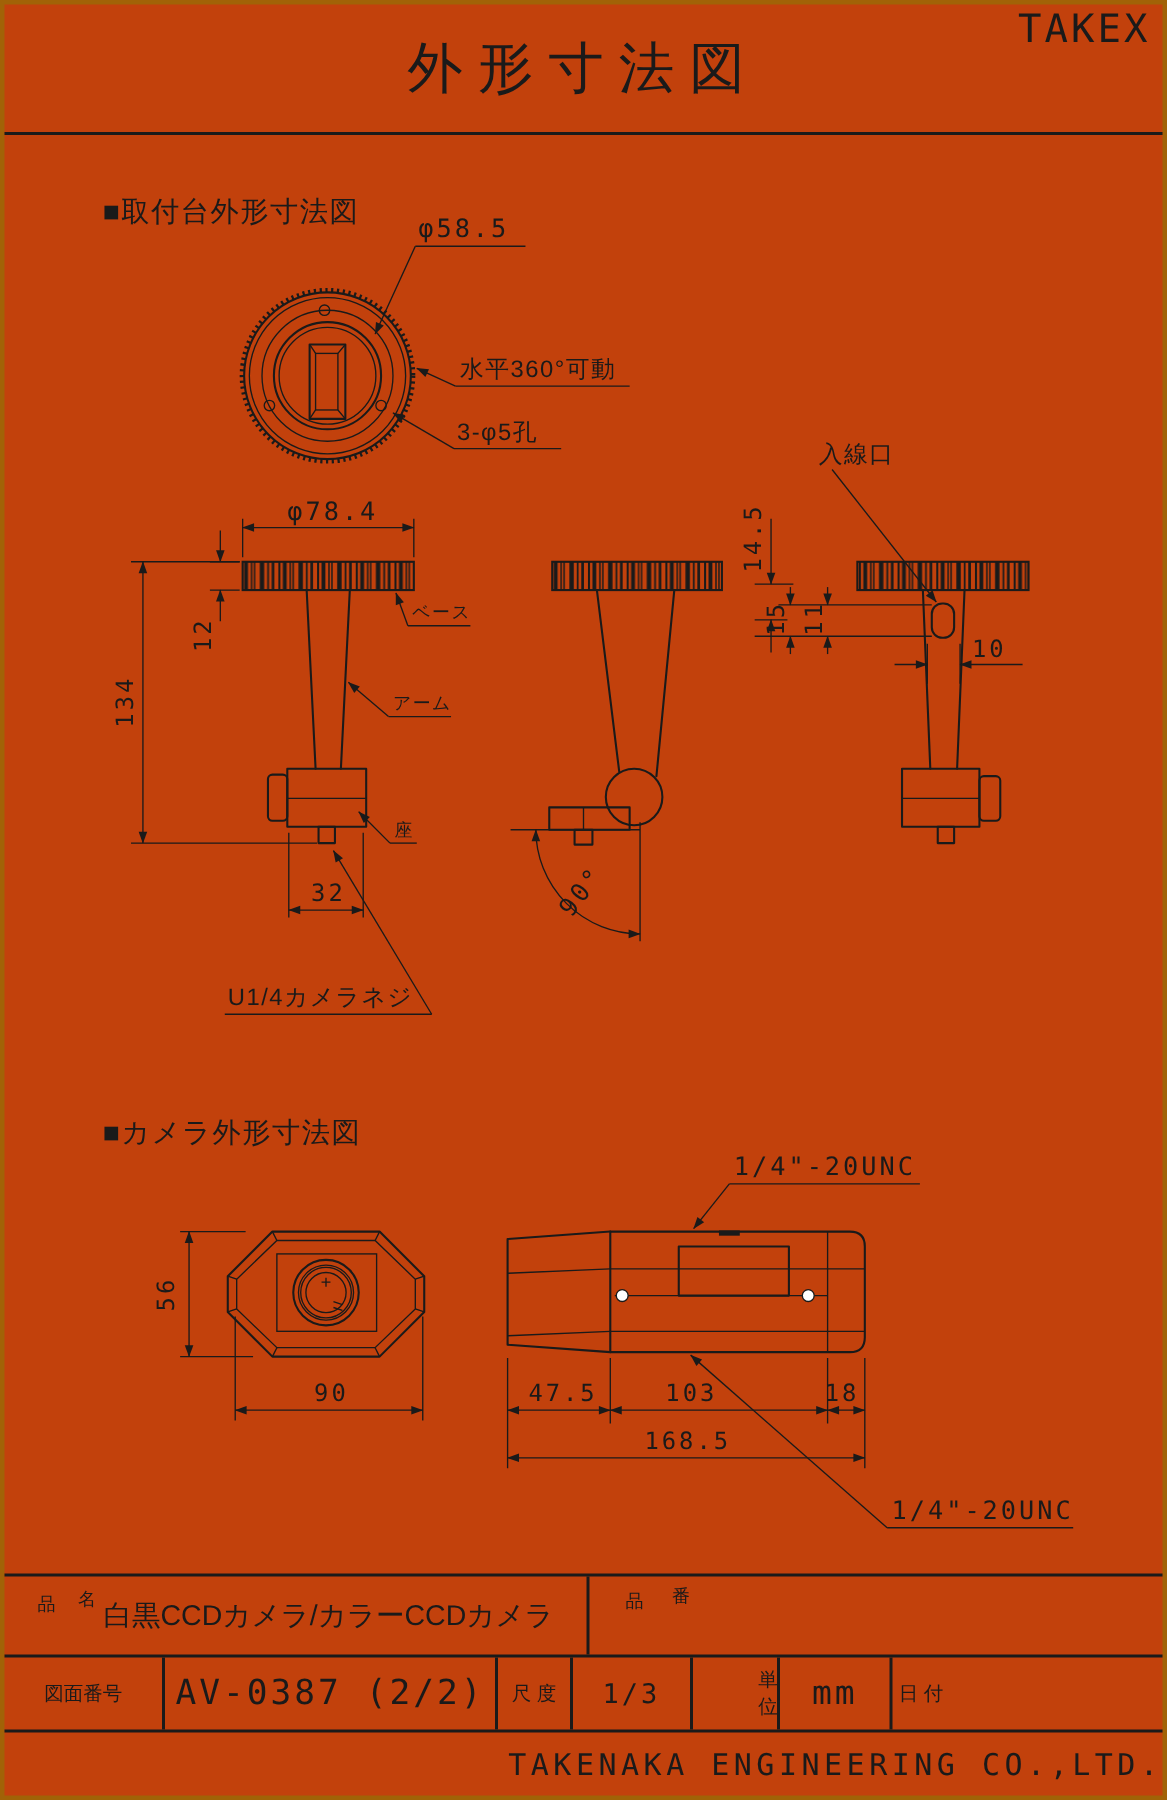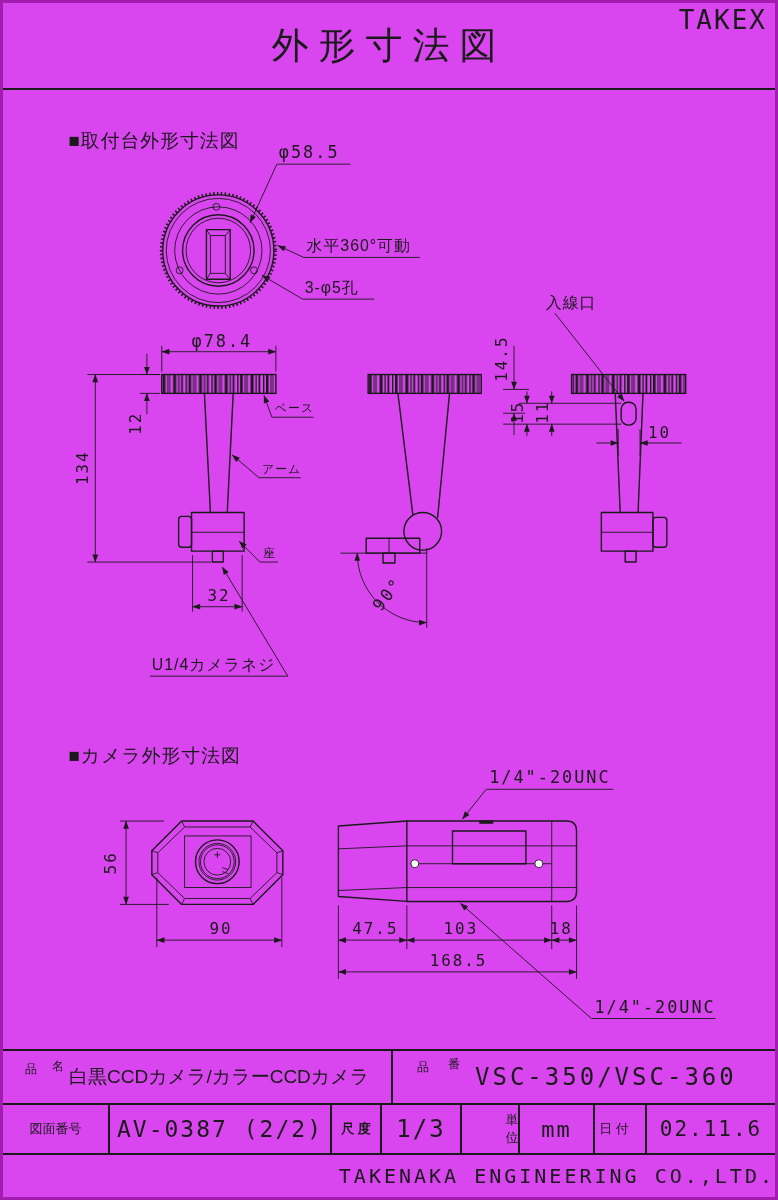--- a/index.html
+++ b/index.html
@@ -1,17 +1,17 @@
 <!DOCTYPE html>
 <html><head>
 <meta charset="utf-8">
 <style>
   html,body{margin:0;padding:0;background:#e8e8e8;}
-  #page{position:relative;width:772px;height:1194px;margin:0 auto;background:#d946ef;
-        border:3px solid #a21caf;font-family:"Liberation Sans",sans-serif;color:#1a1a1a;}
+  #page{position:relative;width:772px;height:1194px;margin:0 auto;background:#c2410c;
+        border:3px solid #a16207;font-family:"Liberation Sans",sans-serif;color:#1a1a1a;}
   
   #header{position:absolute;left:0;top:0;width:100%;height:85px;border-bottom:2px solid #1a1a1a;}
   #main-title{position:absolute;left:0;right:0;top:18px;text-align:center;
               font-size:37px;letter-spacing:10px;font-weight:400;}
   #brand{position:absolute;right:8px;top:2px;font-family:"DejaVu Sans Mono",monospace;
          font-size:26px;letter-spacing:2px;font-weight:400;}
   
   #drawing{position:absolute;left:0;top:87px;width:772px;height:962px;}
   svg text{fill:#1a1a1a;}
   .dimtxt{font-family:"DejaVu Sans Mono",monospace;font-size:16px;letter-spacing:2px;}
@@ -235,48 +235,44 @@
 
     <div class="trow" style="height:52px;">
       <div class="tcell first" style="left:0;width:388px;">
         <span class="lbl-sm" style="margin-left:22px;align-self:flex-start;margin-top:10px;">品</span>
         <span class="lbl-sm" style="margin-left:14px;align-self:flex-start;margin-top:7px;">名</span>
         <span style="font-size:19px;margin-left:4px;white-space:nowrap;">白黒CCDカメラ/カラーCCDカメラ</span>
       </div>
       <div class="tcell" style="left:388px;width:384px;">
         <span class="lbl-sm" style="margin-left:24px;align-self:flex-start;margin-top:8px;">品</span>
         <span class="lbl-sm" style="margin-left:18px;align-self:flex-start;margin-top:5px;">番</span>
-        <span class="val-cad" style="font-size:24px;margin-left:14px;letter-spacing:3px;white-space:nowrap;">VSC-350/VSC-360</span>
       </div>
     </div>
 
     <div class="trow" style="height:48px;">
       <div class="tcell first" style="left:0;width:105px;justify-content:center;">
         <span style="font-size:13px;">図面番号</span>
       </div>
       <div class="tcell" style="left:105px;width:222px;justify-content:center;">
         <span class="val-cad" style="font-size:23px;letter-spacing:2px;">AV-0387 (2/2)</span>
       </div>
-      <div class="tcell" style="left:327px;width:50px;justify-content:center;font-weight:bold;">
+      <div class="tcell" style="left:327px;width:50px;justify-content:center;">
         <span style="font-size:13px;">尺 度</span>
       </div>
       <div class="tcell" style="left:377px;width:80px;justify-content:center;">
-        <span class="val-cad" style="font-size:24px;letter-spacing:2px;">1/3</span>
+        <span class="val-cad" style="font-size:18px;letter-spacing:2px;">1/3</span>
       </div>
       <div class="tcell" style="left:457px;width:58px;justify-content:center;padding-left:44px;">
         <span style="font-size:13px;">単 位</span>
       </div>
       <div class="tcell" style="left:515px;width:75px;justify-content:center;">
         <span class="val-cad" style="font-size:22px;letter-spacing:2px;">mm</span>
       </div>
       <div class="tcell" style="left:590px;width:40px;justify-content:center;">
         <span style="font-size:13px;">日 付</span>
-      </div>
-      <div class="tcell" style="left:642px;width:130px;justify-content:center;">
-        <span class="val-cad" style="font-size:21px;letter-spacing:2px;">02.11.6</span>
       </div>
     </div>
 
     <div class="trow" style="height:42px;display:flex;align-items:center;justify-content:flex-end;">
       <span class="val-cad" style="font-size:20px;letter-spacing:3px;">TAKENAKA ENGINEERING CO.,LTD.</span>
     </div>
   </div>
 
 </div>
 

